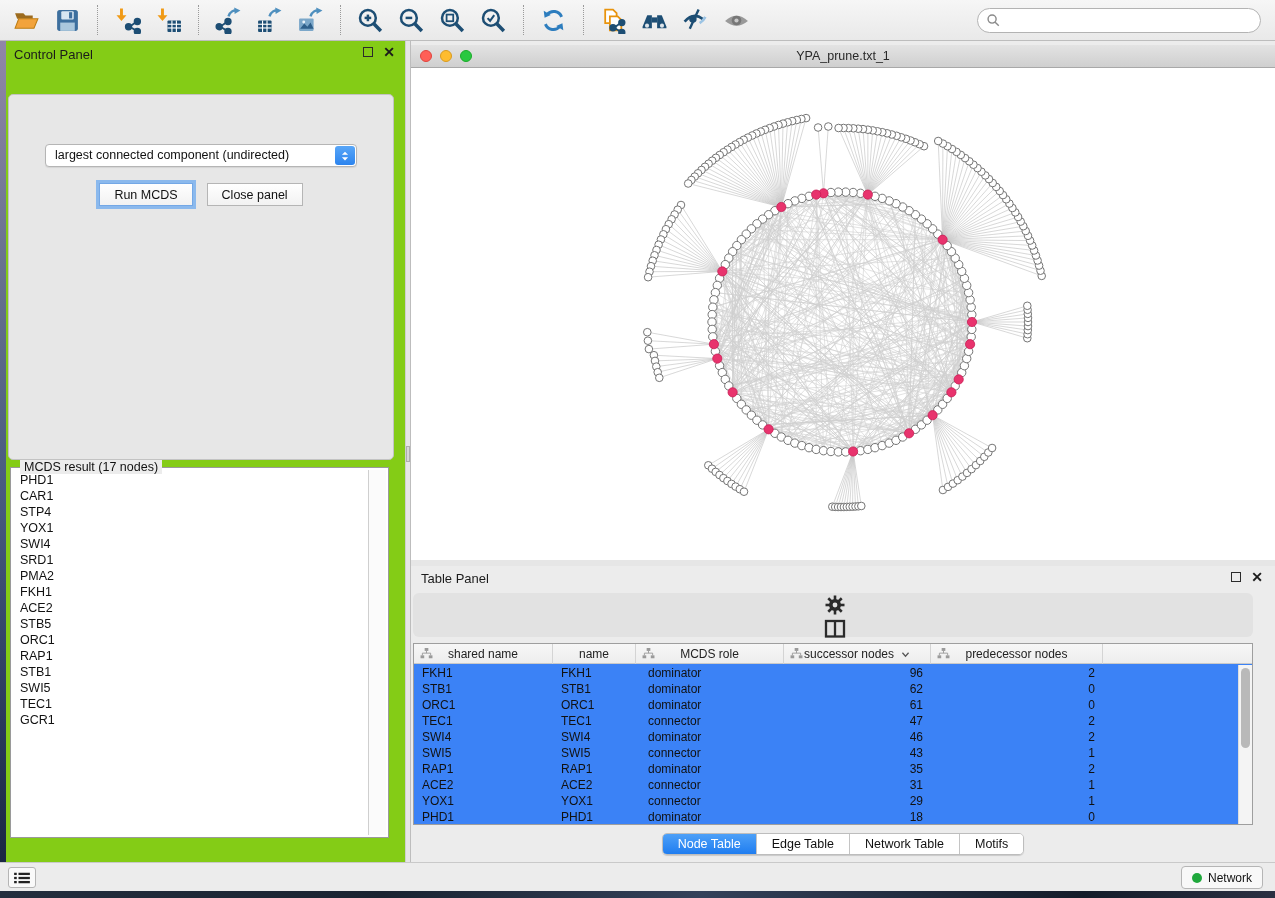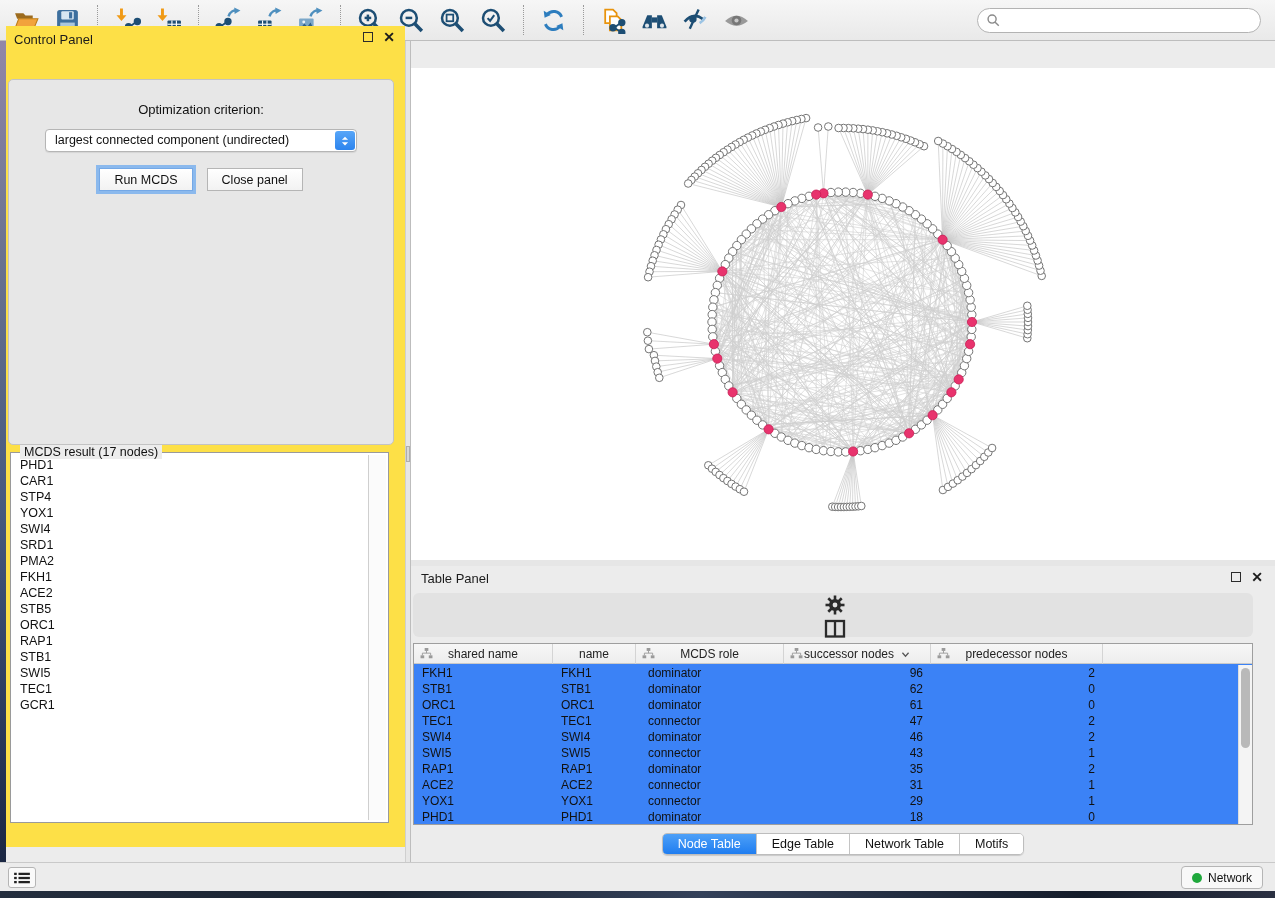--- a/index.html
+++ b/index.html
@@ -21,21 +21,21 @@
   .search-box svg { width:15px; height:15px; flex:0 0 auto; }
   .search-box input { border:0; outline:0; background:transparent; flex:1; height:100%; font-size:13px; padding:0 8px 0 5px; }
 
   
   .wp-left { position:absolute; left:0; top:41px; width:6px; height:850px;
     background:linear-gradient(180deg,#9187a8 0%,#6b7390 25%,#46597e 55%,#2a3a5c 80%,#17233d 100%); }
   .wp-bottom { position:absolute; left:0; top:891px; width:1275px; height:7px;
     background:linear-gradient(90deg,#242e3e,#1a2331 30%,#34415a 55%,#141c2a 85%,#2b3042); }
 
   
-  .control-panel { position:absolute; left:6px; top:26px; width:399px; height:821px; background:#fde047; }
+  .control-panel { position:absolute; left:6px; top:41px; width:399px; height:821px; background:#84cc16; }
   .cp-titlebar { position:absolute; left:0; top:0; right:0; height:26px; }
   .panel-title { position:absolute; left:8px; top:6px; font-size:13px; color:#1b1b1b; }
   .win-btns { position:absolute; right:10px; top:6px; display:flex; gap:10px; align-items:center; }
   .float-btn { width:10px; height:10px; border:1.5px solid #2b2b2b; background:transparent; display:inline-block; cursor:pointer; }
   .close-btn { font-size:14px; font-weight:bold; color:#1b1b1b; line-height:10px; cursor:pointer; }
 
   .cp-tabs { position:absolute; left:71px; top:33px; display:flex; height:21px;
     filter:drop-shadow(0 1px 1px rgba(0,0,0,.12)); }
   .cp-tab { background:#fff; border:1px solid #bcbcbc; border-left:none; font-size:12.5px; color:#111;
     padding:0 13px; height:21px; line-height:20px; cursor:pointer; }
@@ -321,21 +321,20 @@
   <div class="control-panel">
     <div class="cp-titlebar">
       <span class="panel-title">Control Panel</span>
       <span class="win-btns">
         <span class="float-btn"></span>
         <span class="close-btn">✕</span>
       </span>
     </div>
 
     <div class="cp-box">
-      <div class="opt-label">Optimization criterion:</div>
       <div class="criterion">
         <span>largest connected component (undirected)</span>
         <span class="stepper">
           <svg viewBox="0 0 16 16" width="14" height="14">
             <path d="M4.5 6.6 L8 3 l3.5 3.6z" fill="#fff"></path>
             <path d="M4.5 9.4 L8 13 l3.5-3.6z" fill="#fff"></path>
           </svg>
         </span>
       </div>
       <div class="btn-row">
@@ -367,20 +366,28 @@
       <div class="mcds-scroll"></div>
     </div>
   </div>
 
   <div class="splitter-v">
       <span class="grab"></span>
     </div>
 
   <div class="right-area">
 
+    <div class="net-titlebar">
+      <span class="traffic">
+        <span class="light red"></span>
+        <span class="light yellow"></span>
+        <span class="light green"></span>
+      </span>
+      <div class="net-title">YPA_prune.txt_1</div>
+    </div>
     <div class="net-canvas">
       <svg id="netsvg" width="864" height="492">
           <g stroke="#a8a8a8" stroke-width="0.6" opacity="0.55">
             <line x1="370.3" y1="139.0" x2="485.0" y2="135.7"></line>
             <line x1="370.3" y1="139.0" x2="478.2" y2="375.1"></line>
             <line x1="370.3" y1="139.0" x2="345.9" y2="352.2"></line>
             <line x1="370.3" y1="139.0" x2="314.3" y2="196.6"></line>
             <line x1="370.3" y1="139.0" x2="340.4" y2="160.8"></line>
             <line x1="370.3" y1="139.0" x2="301.8" y2="268.8"></line>
             <line x1="370.3" y1="139.0" x2="306.3" y2="290.6"></line>

